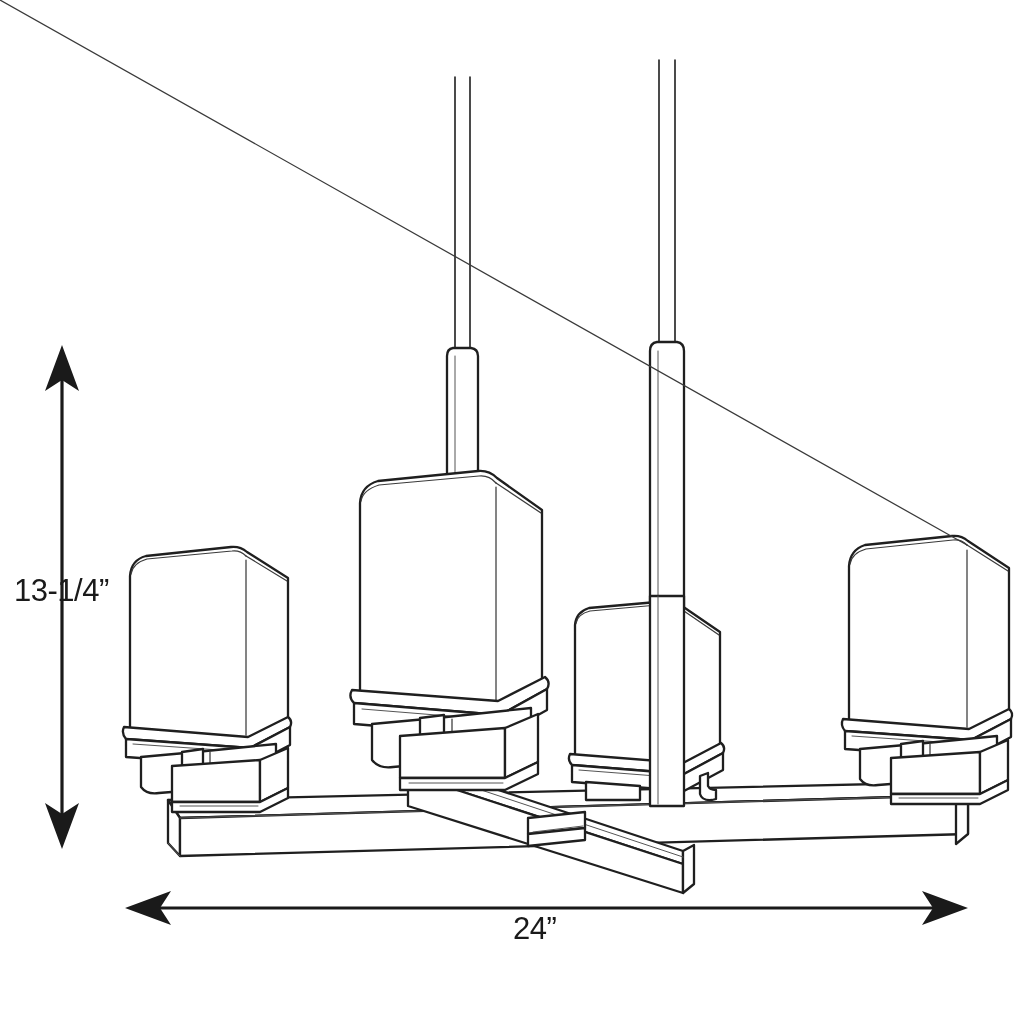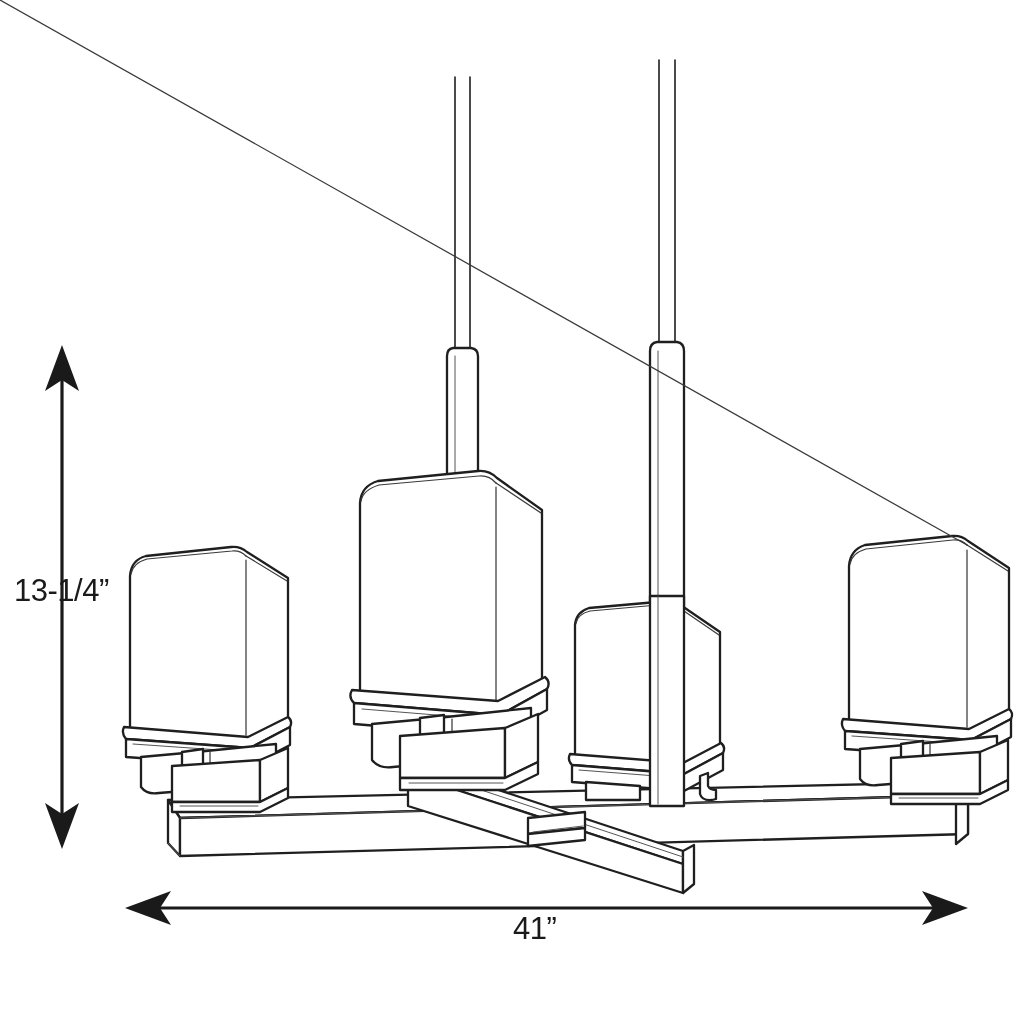--- a/index.html
+++ b/index.html
@@ -198,15 +198,15 @@
         <path class="face ln-outer" d="M980,752 L980,794 L1008,780 L1008,740 Z"></path>
         <path class="face ln-outer" d="M891,794 L891,804 L980,804 L1008,790 L1008,780 L980,794 Z"></path>
         <line class="ln-hair" x1="899" y1="798" x2="978" y2="798"></line>
       </g>
     </g>
 
   </svg>
 
   <div class="dim-label" id="height-label">13-1/4”</div>
 
-  <div class="dim-label" id="width-label">41”</div>
+  <div class="dim-label" id="width-label">24”</div>
 
 </div>
 
 </body></html>

